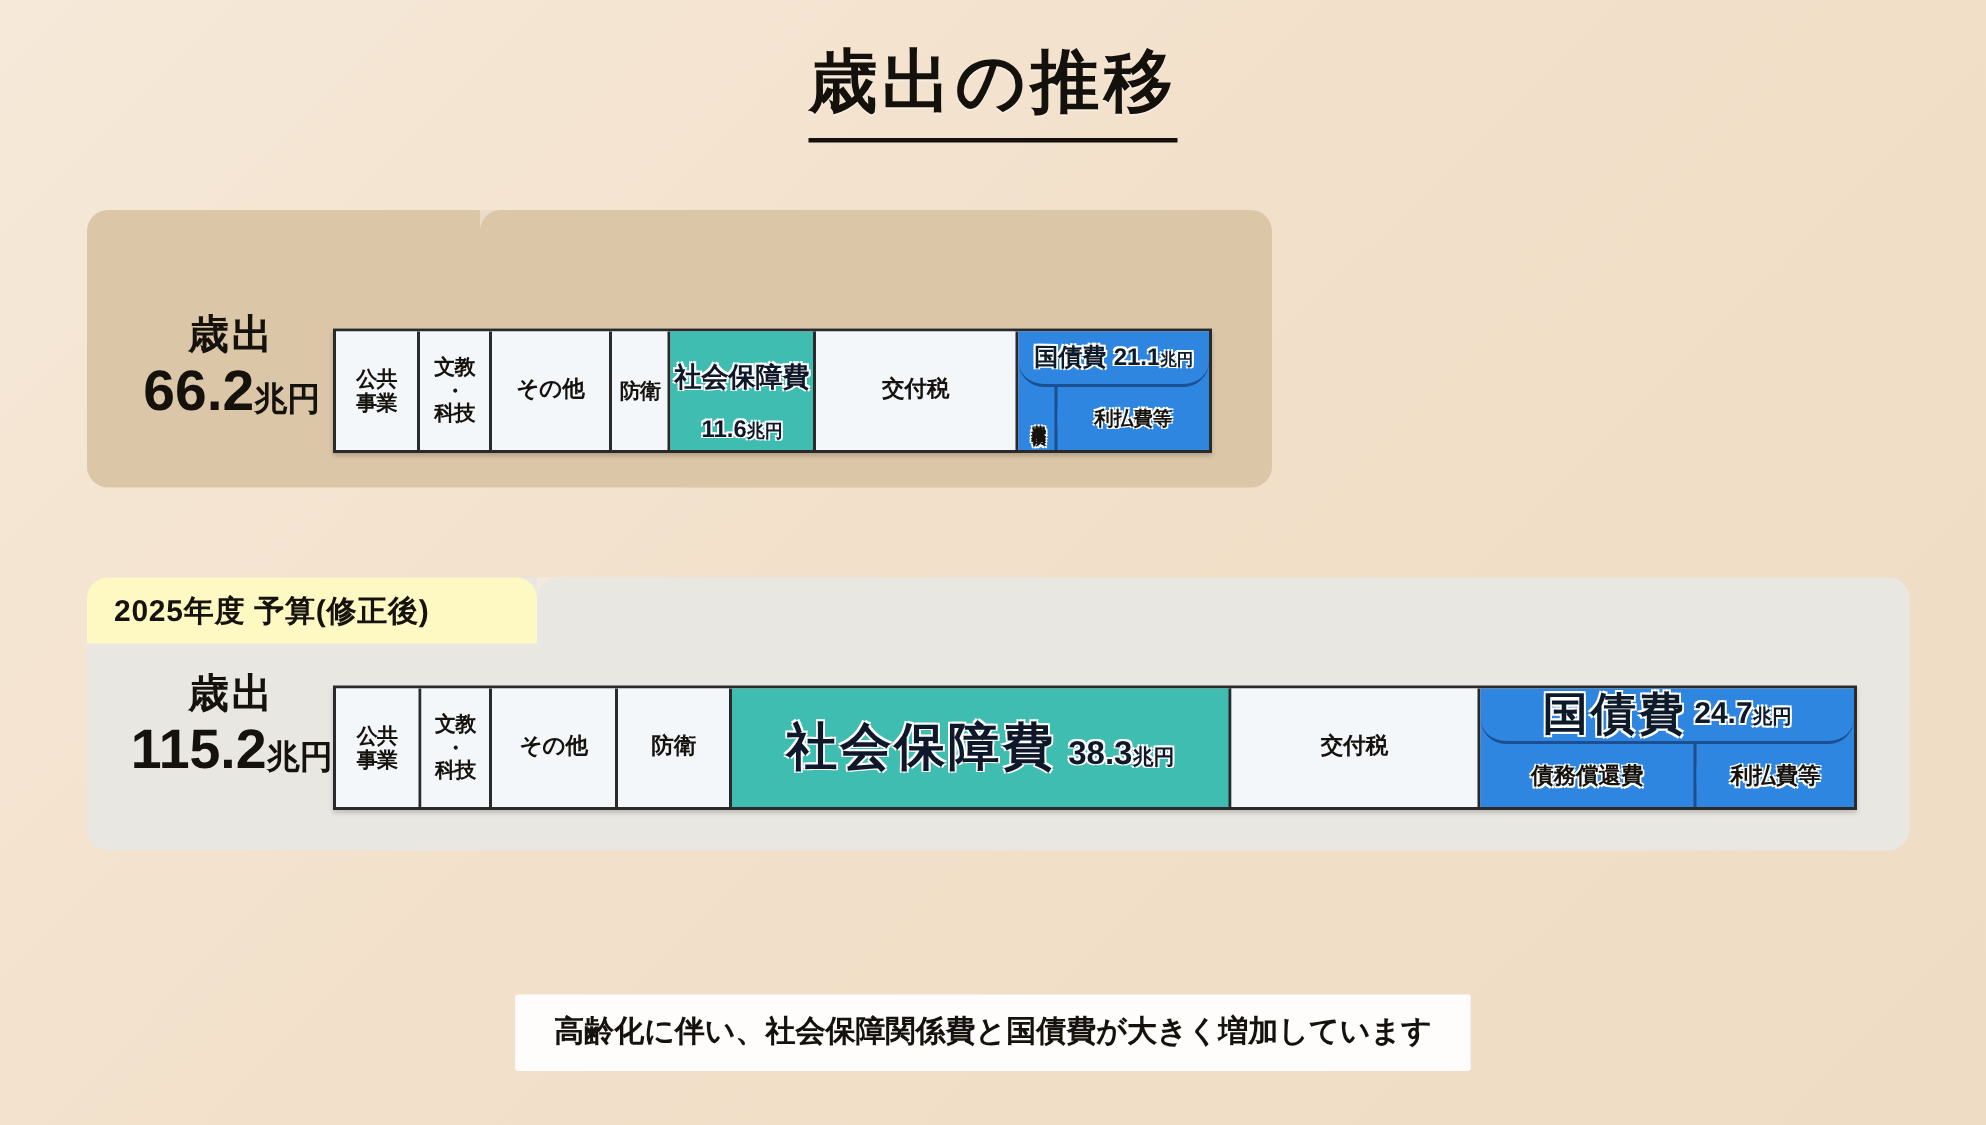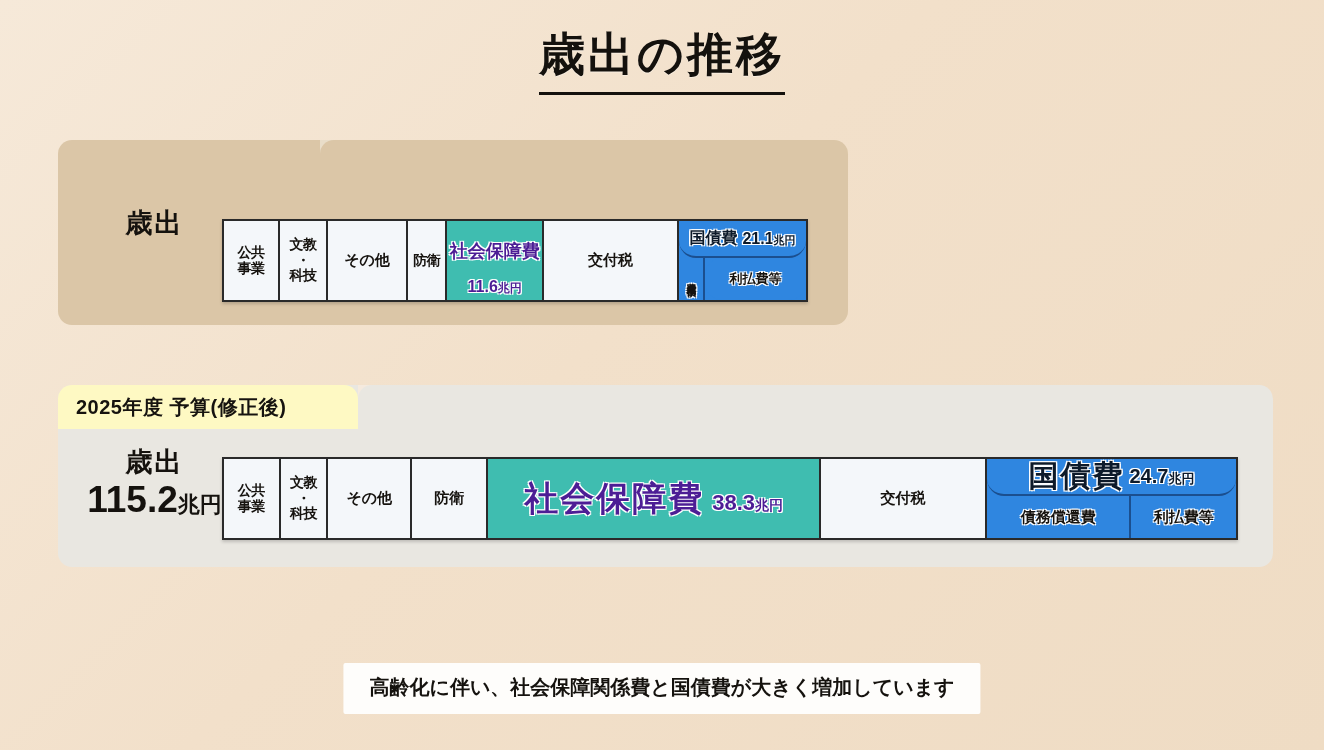--- a/index.html
+++ b/index.html
@@ -157,21 +157,21 @@
     color: #16130f;
     text-align: center;
     line-height: 1.1;
     white-space: pre-line;
   }
   .seg.narrow .seg-label { font-size: 14px; letter-spacing: -.5px; }
 
   
   .seg.teal { background: #3fbdb0; border-right-color: #2a2a2a; }
   .seg.teal .seg-label {
-    color: #4c1d95;
+    color: #0f172a;
     text-shadow:
       -1.2px -1.2px 0 #fff, 1.2px -1.2px 0 #fff,
       -1.2px  1.2px 0 #fff, 1.2px  1.2px 0 #fff;
   }
   .seg.teal .big {
     font-size: 18px; font-weight: 800; display: block;
   }
   .seg.teal .sub { font-size: 16px; font-weight: 800; }
   .seg.teal .unit { font-size: 12px; font-weight: 700; }
 
@@ -276,20 +276,23 @@
 
 <div class="title-wrap">
   <div class="title">歳出の推移</div>
 </div>
 
 <div class="panel" id="panel-1990">
   <div class="tab-notch"></div>
 
   <div class="totals">
     <div class="t-label">歳出</div>
+    <div class="t-value">
+      <span>66.2</span><span class="t-unit">兆円</span>
+    </div>
   </div>
 
   <div class="bar" id="bar-1990">
 
     <div class="seg narrow" style="width:9.6%">
       <span class="seg-label">公共
 事業</span>
     </div>
 
     <div class="seg narrow" style="width:8.3%">

